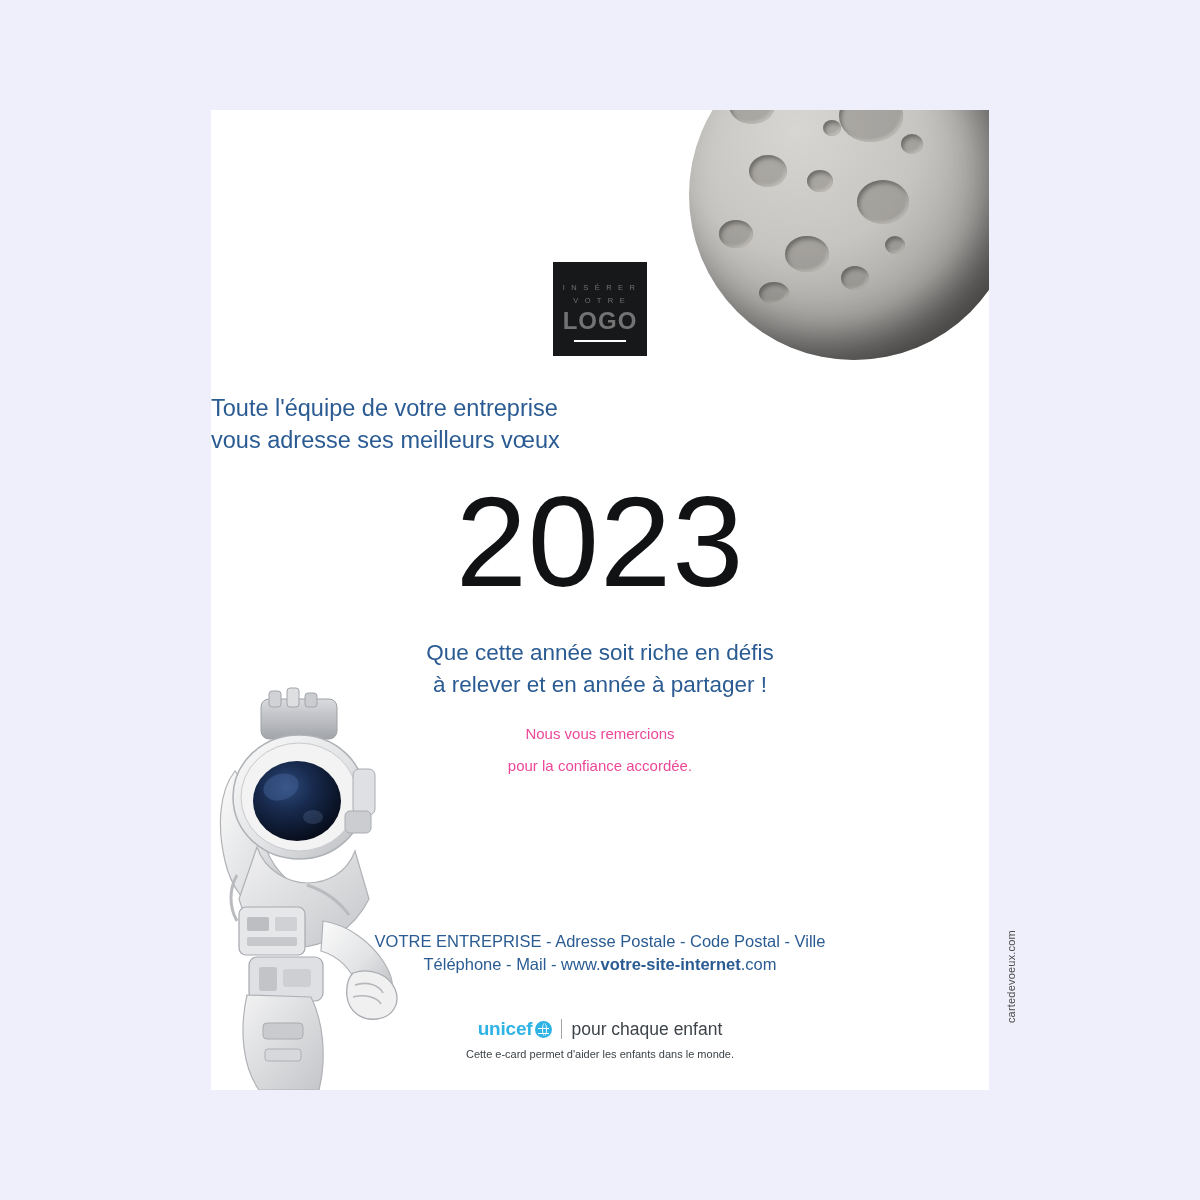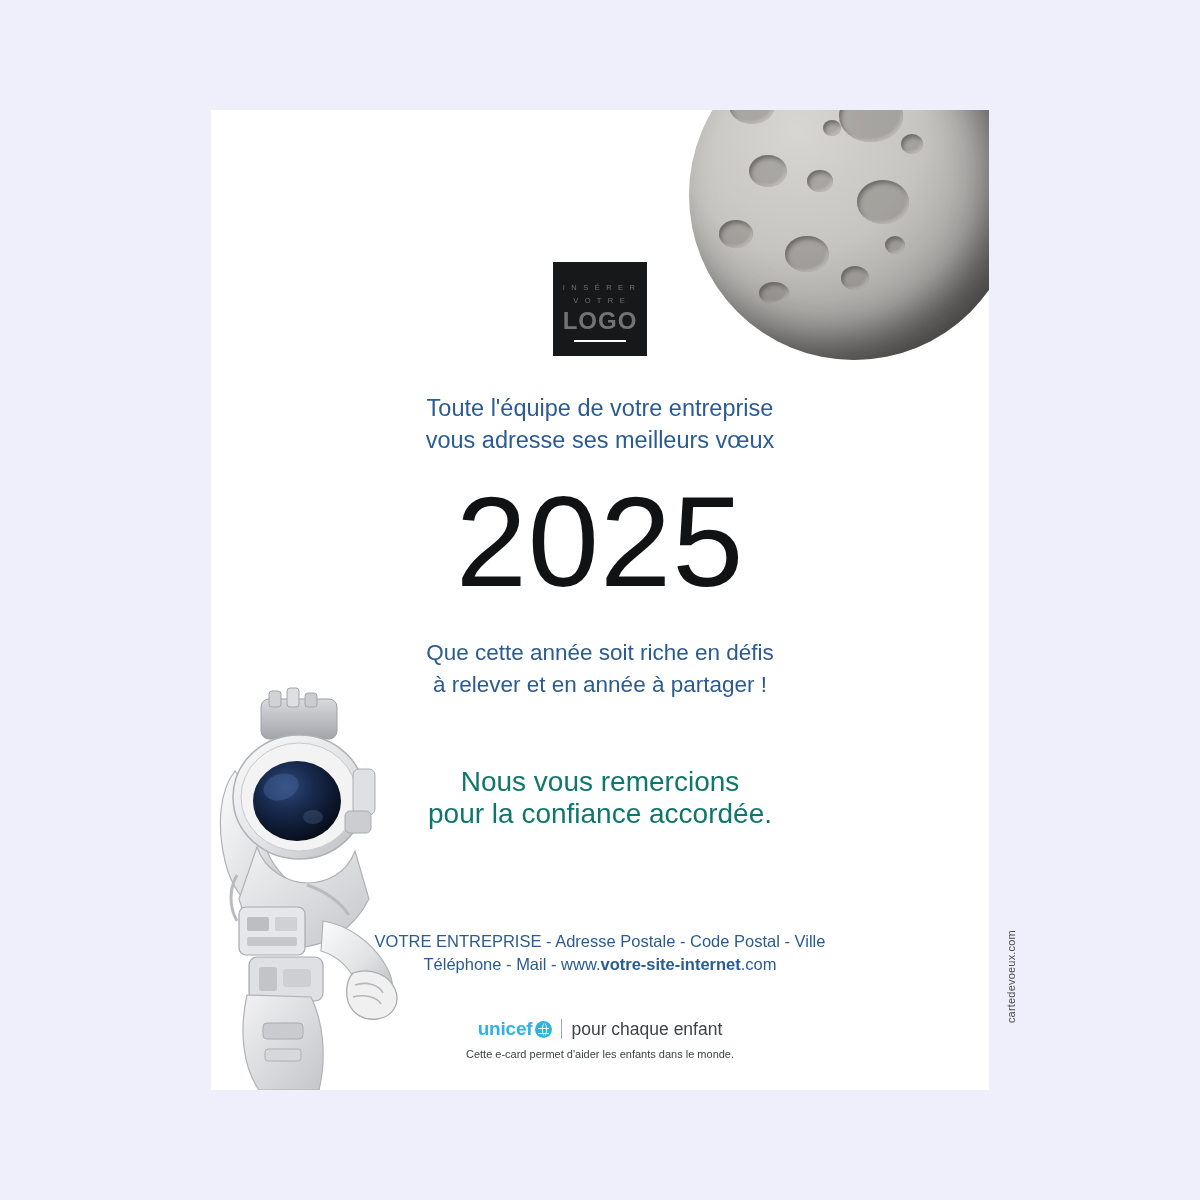--- a/index.html
+++ b/index.html
@@ -94,21 +94,20 @@
     background: #ffffff;
     margin-top: 6px;
   }
 
   
   .greeting {
     position: absolute;
     top: 282px;
     left: 0;
     right: 0;
-    text-align: center;
     color: #2a5b92;
     font-size: 23.5px;
     line-height: 32px;
     font-weight: 400;
   }
 
   .year {
     position: absolute;
     top: 368px;
     left: 0;
@@ -132,26 +131,26 @@
     left: 0;
     right: 0;
     text-align: center;
     color: #2a5b92;
     font-size: 22.5px;
     line-height: 32px;
   }
 
   .thanks {
     position: absolute;
-    top: 656px;
-    left: 0;
-    right: 0;
-    text-align: center;
-    color: #0f766e;
-    font-size: 28px;
+    top: 608px;
+    left: 0;
+    right: 0;
+    text-align: center;
+    color: #ec4899;
+    font-size: 15px;
     line-height: 32px;
   }
 
   
   .contact {
     position: absolute;
     top: 820px;
     left: 0;
     right: 0;
     text-align: center;
@@ -282,21 +281,21 @@
       <div class="logo-word">LOGO</div>
       <div class="logo-rule"></div>
     </div>
 
     <div class="greeting">
       <div>Toute l'équipe de votre entreprise</div>
       <div>vous adresse ses meilleurs vœux</div>
     </div>
 
     <div class="year">
-      <span class="year-inner">2025</span>
+      <span class="year-inner">2023</span>
     </div>
 
     <div class="wishes">
       <div>Que cette année soit riche en défis</div>
       <div>à relever et en année à partager !</div>
     </div>
 
     <div class="thanks">
       <div>Nous vous remercions</div>
       <div>pour la confiance accordée.</div>

